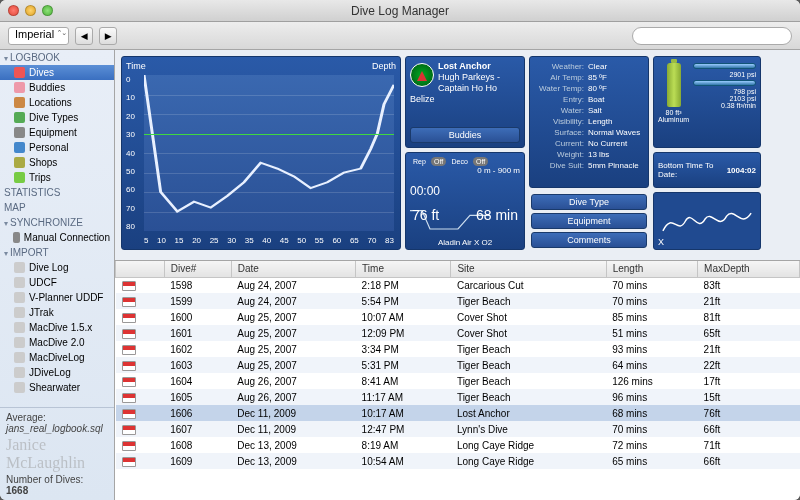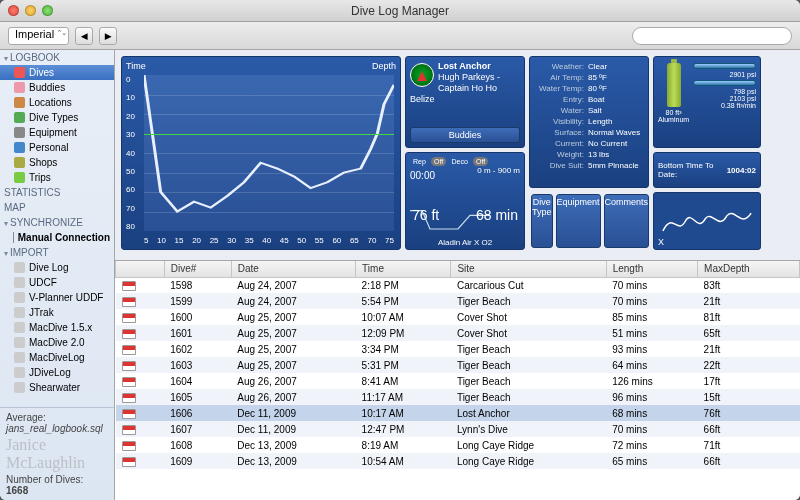--- a/index.html
+++ b/index.html
@@ -20,37 +20,37 @@
 .search { width: 160px; height: 18px; border: 1px solid #aaa; border-radius: 9px; background: #fff; padding: 0 8px 0 18px; position: relative; }
 .search::before { content: "🔍"; font-size: 9px; position: absolute; left: 4px; top: 2px; color: #888; }
 .body { flex: 1; display: flex; overflow: hidden; }
 .sidebar { width: 115px; background: linear-gradient(#e8eef7,#dce6f2); border-right: 1px solid #a5a5a5; display: flex; flex-direction: column; font-size: 10px; }
 .sb-list { flex: 1; overflow: hidden; }
 .sb-hdr { font-size: 10px; color: #5a6a82; padding: 2px 4px; }
 .sb-hdr::before { content: "▾"; font-size: 8px; margin-right: 2px; color: #7a8aa0; }
 .sb-item { padding: 1px 4px 1px 14px; white-space: nowrap; display: flex; align-items: center; gap: 4px; height: 15px; }
 .sb-item .ic { width: 11px; height: 11px; display: inline-block; border-radius: 2px; }
 .sb-item.sel { background: linear-gradient(#5b8fd6,#3a6fc0); color: #fff; border-radius: 0; }
-.sb-item.sub { padding-left: 13px; font-weight: bold; }
+.sb-item.sub { padding-left: 13px; }
 .sb-nohdr { padding: 2px 4px; color: #5a6a82; }
 .sb-footer { border-top: 1px solid #b8c4d5; padding: 4px 6px; font-size: 10px; color: #444; }
 .sb-footer .lbl { font-style: italic; }
 .sb-footer .sig { height: 34px; margin: 3px 0; opacity: .5; font-family: cursive; font-size: 16px; display:flex; align-items:center; justify-content:center; color:#999; }
 .sb-footer .num { text-align: left; }
 .main { flex: 1; display: flex; flex-direction: column; overflow: hidden; }
 .dashboard { height: 210px; background: #eaeef4; padding: 6px; display: grid; grid-template-columns: 280px 120px 120px 108px; grid-template-rows: 92px 36px 58px; gap: 4px; }
 .card { background: linear-gradient(#2a5aa8,#1a4080); border: 1px solid #15366b; border-radius: 3px; color: #fff; font-size: 9px; padding: 4px; position: relative; overflow: hidden; }
 .profile { grid-column: 1; grid-row: 1 / 4; }
 .site { grid-column: 2; grid-row: 1; }
 .conditions { grid-column: 3; grid-row: 1 / 3; }
 .tanks { grid-column: 4; grid-row: 1; }
 .bottom { grid-column: 4; grid-row: 2; }
 .sig-card { grid-column: 4; grid-row: 3; background: #204a90; }
 .comp { grid-column: 2; grid-row: 2 / 4; }
-.actions { grid-column: 3; grid-row: 3; display: flex; flex-direction: row; gap: 3px; padding: 2px; background: none; border: none; } 
+.actions { grid-column: 3; grid-row: 3; display: flex; flex-direction: column; gap: 3px; padding: 2px; background: none; border: none; } 
 .pbtn { background: linear-gradient(#3d6db8,#2a5095); border: 1px solid #1a3a6b; border-radius: 3px; color: #fff; text-align: center; padding: 2px 0; font-size: 9px; }
 .chart-area { position: absolute; left: 22px; right: 6px; top: 18px; bottom: 18px; background: linear-gradient(#3a68b0,#2a5095); }
 .chart-line { position: absolute; left: 0; right: 0; height: 1px; background: rgba(255,255,255,.15); }
 .marker { position: absolute; left: 0; right: 0; top: 38%; height: 1px; background: #3fd83f; }
 .marker-lbl { position: absolute; right: -24px; top: -6px; color: #3fd83f; font-size: 9px; }
 .axis-y { position: absolute; left: 4px; top: 18px; bottom: 18px; width: 16px; display: flex; flex-direction: column; justify-content: space-between; font-size: 8px; }
 .axis-x { position: absolute; left: 22px; right: 6px; bottom: 4px; display: flex; justify-content: space-between; font-size: 8px; }
 .kv { display: flex; justify-content: space-between; font-size: 8px; line-height: 11px; }
 .kv .k { color: #bcd; text-align: right; flex: 0 0 54px; padding-right: 4px; }
 .kv .v { flex: 1; }
@@ -223,21 +223,21 @@
               <span>25</span>
               <span>30</span>
               <span>35</span>
               <span>40</span>
               <span>45</span>
               <span>50</span>
               <span>55</span>
               <span>60</span>
               <span>65</span>
               <span>70</span>
-              <span>75</span>
+              <span>83</span>
             </div>
         </div>
 
         <div class="card site">
           <div class="compass"></div>
           <div style="font-size:9px;line-height:11px">
             <b>Lost Anchor</b><br>
             <span>Hugh Parkeys - Captain Ho Ho</span><br>
             <span>Belize</span>
           </div>
@@ -312,21 +312,21 @@
         </div>
 
         <div class="card comp">
           <div style="font-size:8px">
             <span class="small-toggle">Rep</span>
             <span class="small-toggle tog-off">Off</span>
             <span class="small-toggle">Deco</span>
             <span class="small-toggle tog-off">Off</span>
             <span style="float:right">0 m - 900 m</span>
           </div>
-          <div style="font-size:10px;margin-top:4px">00:00</div>
+          <div style="font-size:12px;margin-top:18px">00:00</div>
           <svg class="comp-graph" viewBox="0 0 100 30" preserveAspectRatio="none">
               <polyline points="0,2 15,2 25,25 60,25 75,8 100,8" fill="none" stroke="#cde" stroke-width="1.5"></polyline>
             </svg>
           <div style="position:absolute;bottom:26px;left:6px;right:6px;display:flex;justify-content:space-between;font-size:14px">
             <span>76 ft</span>
             <span>68 min</span>
           </div>
           <div style="position:absolute;bottom:2px;left:0;right:0;text-align:center;font-size:8px">Aladin Air X O2</div>
         </div>
 

